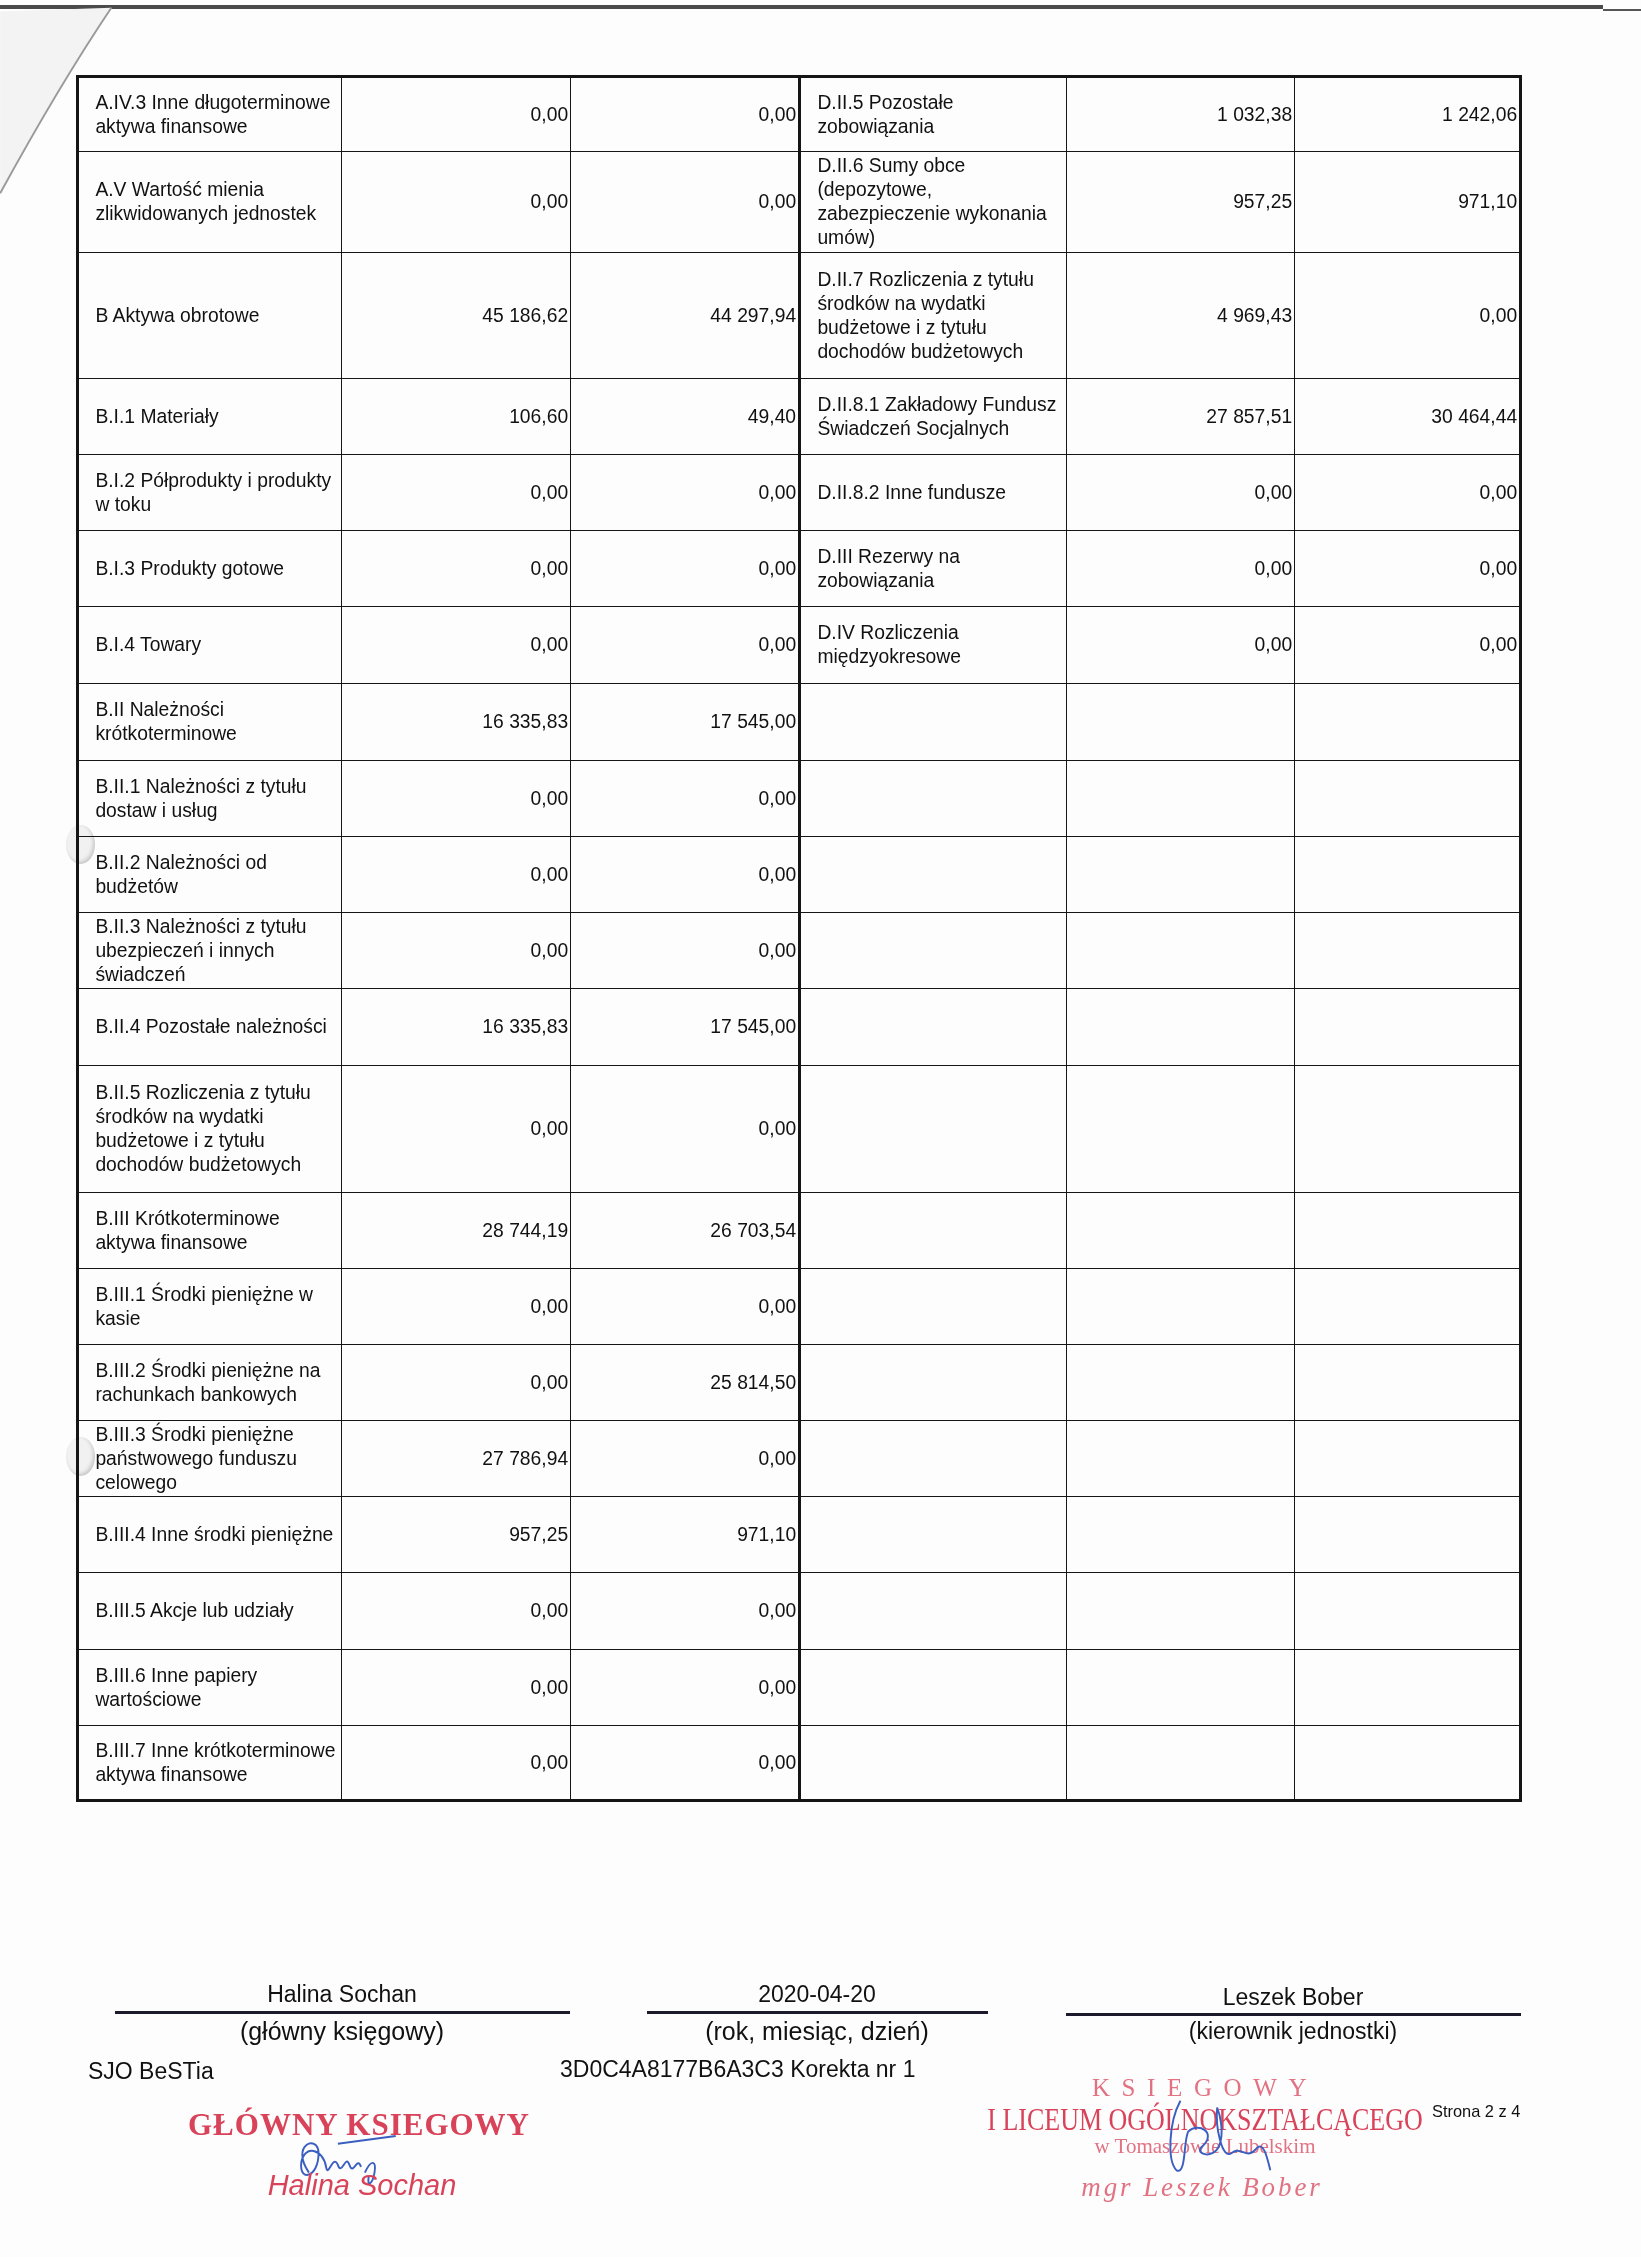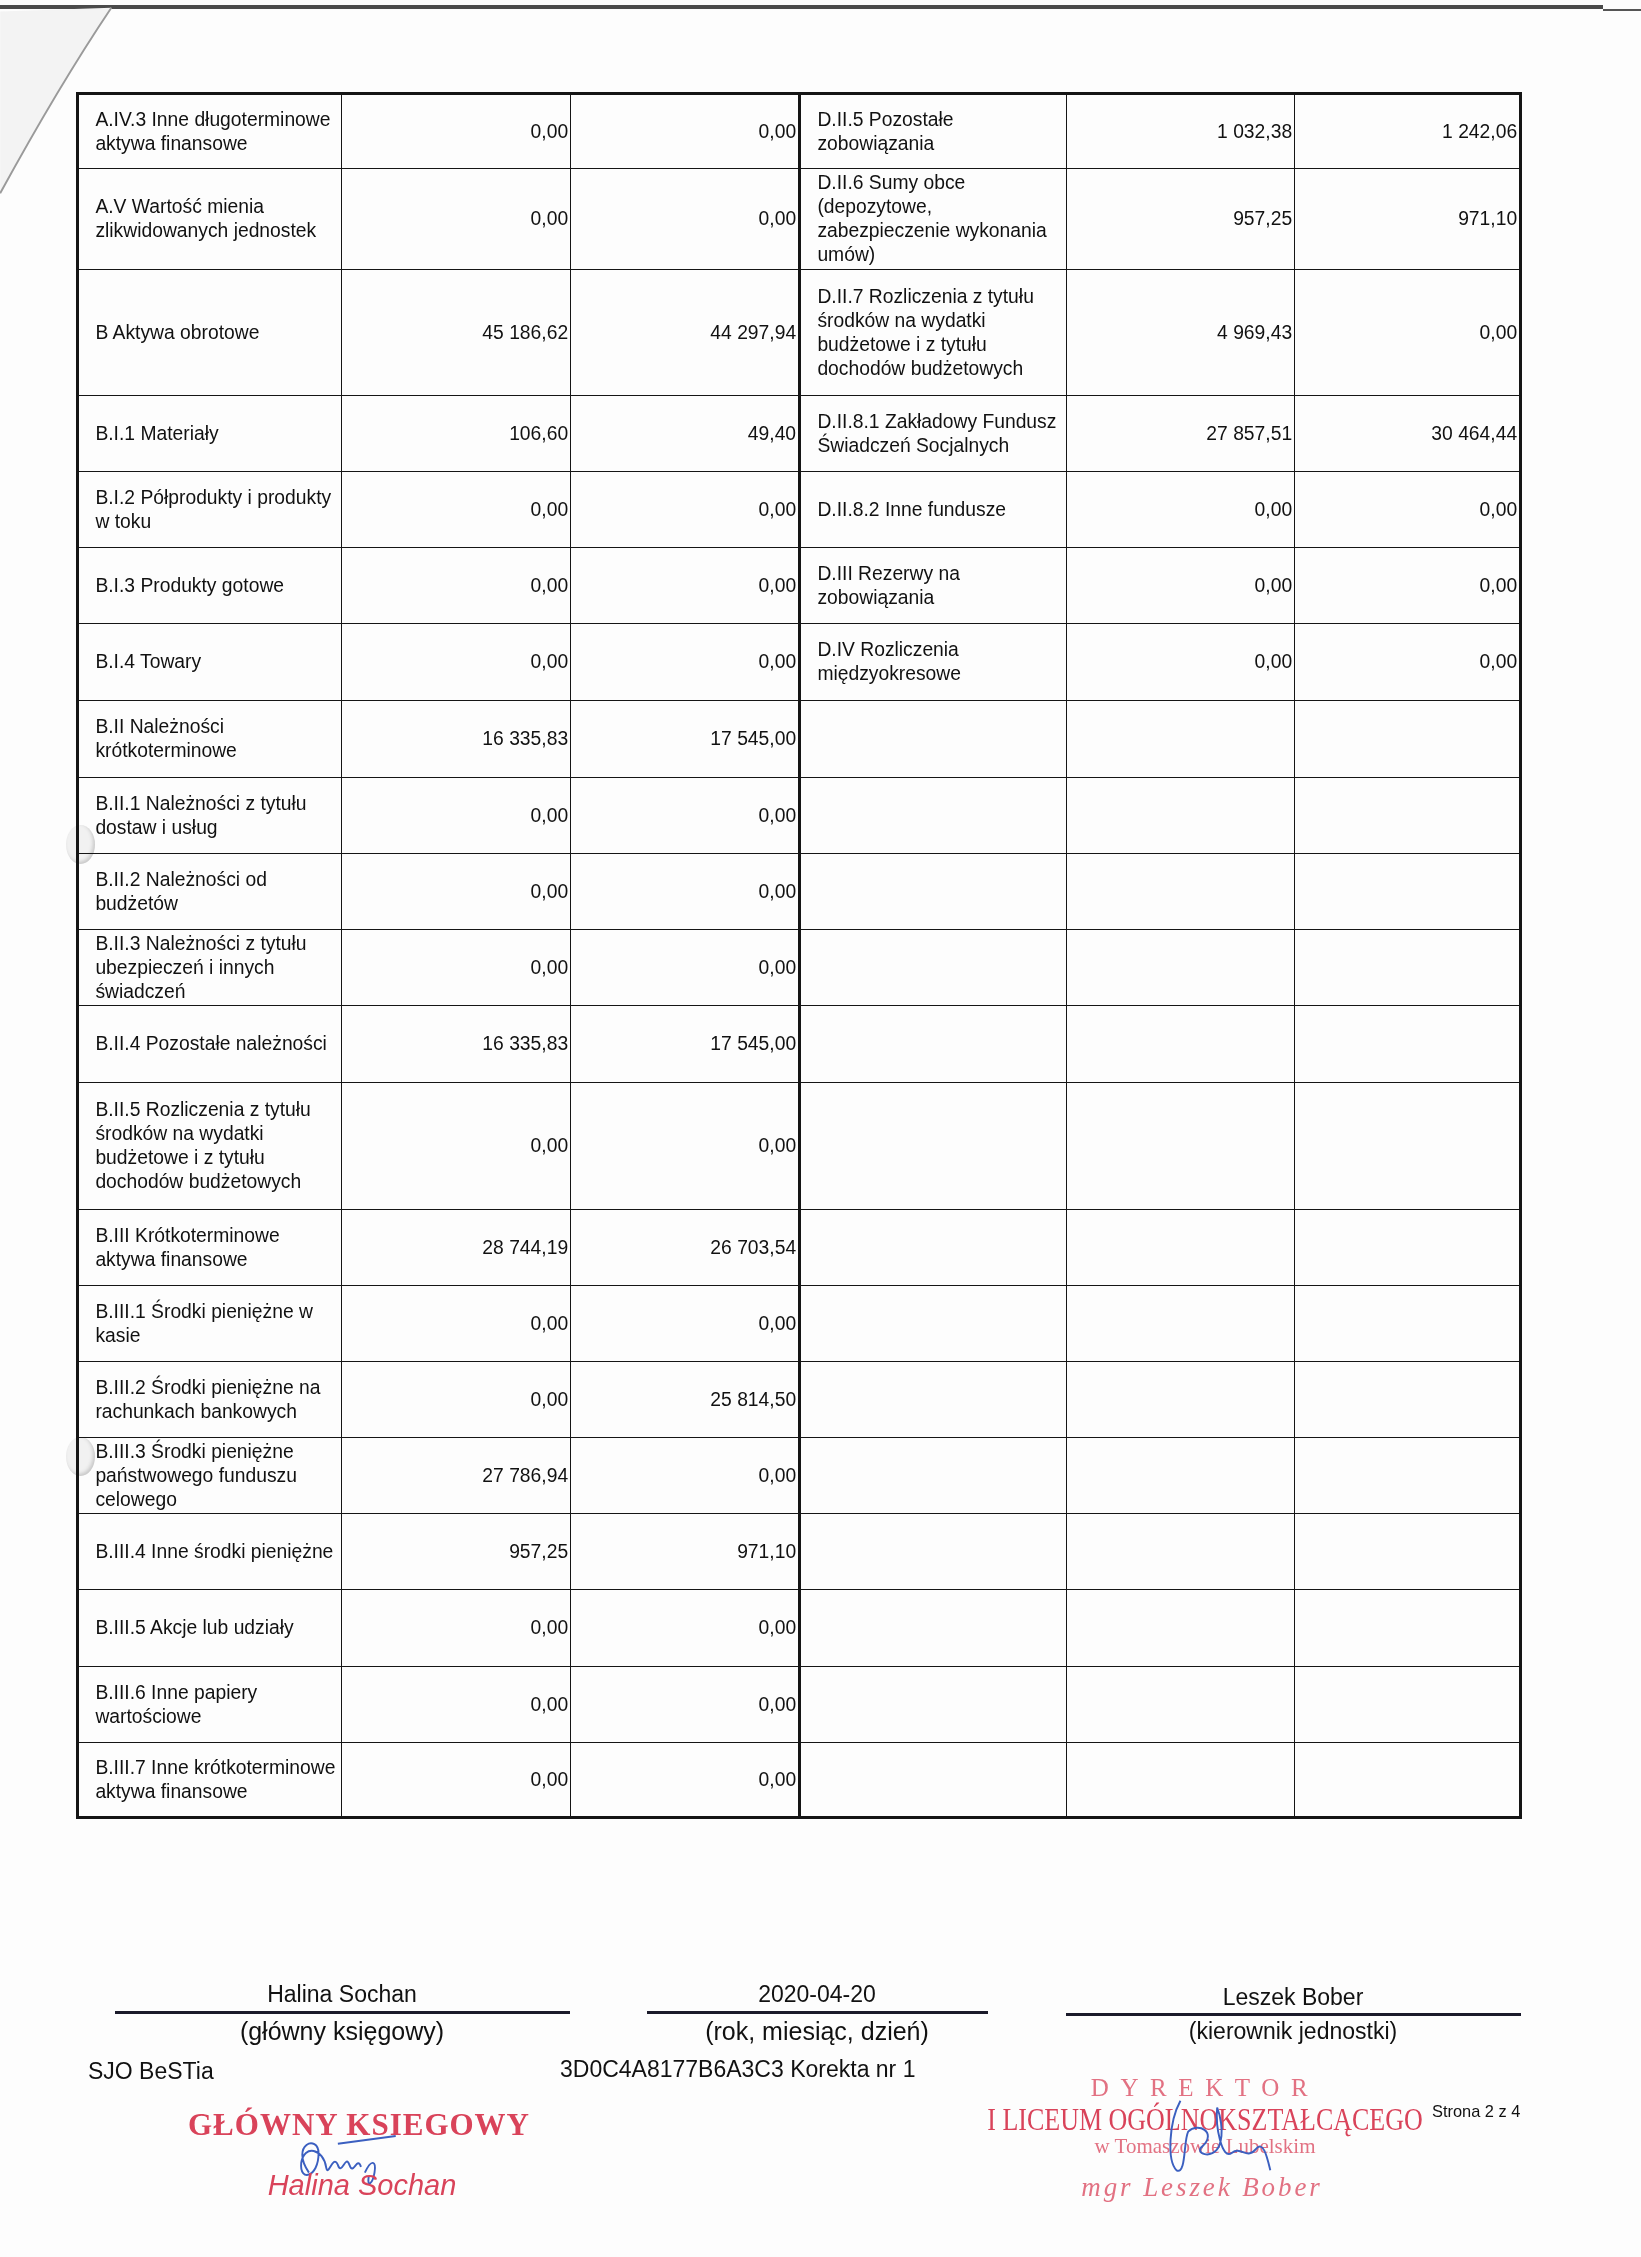--- a/index.html
+++ b/index.html
@@ -7,21 +7,21 @@
     width: 1641px; height: 2257px; position: relative; overflow: hidden;
     background: #fdfdfd;
     font-family: "Liberation Sans", sans-serif; color: #111;
   }
   .scan-top { position: absolute; left: 0; top: 4.8px; width: 1603px; height: 3.9px; background: #2a2a2a; opacity: .85; }
   .scan-top2 { position: absolute; left: 1603px; top: 8.7px; width: 39px; height: 1.9px; background: #555; }
   .fold { position: absolute; left: 0; top: 0; width: 126px; height: 290px; pointer-events: none; }
   .punch { position: absolute; width: 29px; height: 39px; border-radius: 50%; background: #f1f1f1; box-shadow: inset -1.9px -1.9px 3.9px #c8c8c8; }
 
   table.bal {
-    position: absolute; left: 76px; top: 92px;
+    position: absolute; left: 76px; top: 75px;
     border-collapse: collapse; table-layout: fixed;
     width: 1442px;
   }
   table.bal td {
     border: 1.9px solid #151515;
     font-size: 19.3px; line-height: 24px;
     padding: 0 3.9px 0 16.4px;
     vertical-align: middle;
     overflow: hidden;
   }
@@ -246,20 +246,20 @@
 <div class="foot" style="left:88px; top:2058px;">SJO BeSTia</div>
 <div class="foot" style="left:560px; top:2056px;">3D0C4A8177B6A3C3 Korekta nr 1</div>
 <div class="foot small" style="left:1432px; top:2098px;">Strona 2 z 4</div>
 
 <div class="stamp center" style="left:359px; top:2107px; font-size:31px; font-weight:bold; letter-spacing:1px;">GŁÓWNY KSIEGOWY</div>
 <svg class="sig" style="left:280px; top:2134px;" width="135" height="58" viewBox="0 0 140 60">
   <path d="M30,40 C10,10 40,0 40,20 C40,45 20,50 22,30 C25,10 45,15 48,35 C50,45 55,20 60,32 C64,44 68,20 72,32 C76,44 80,22 84,34 M88,40 C95,25 100,28 98,40 C96,52 90,56 92,44 M60,10 L120,2" stroke="#3b5fc0" stroke-width="2" fill="none"></path>
 </svg>
 <div class="stamp center ital" style="left:362px; top:2169px; font-size:29px; font-family:'Liberation Sans', sans-serif;">Halina Sochan</div>
 
-<div class="stamp center stamp-fade" style="left:1205px; top:2074px; font-size:25px; letter-spacing:11.6px;">DYREKTOR</div>
+<div class="stamp center stamp-fade" style="left:1205px; top:2074px; font-size:25px; letter-spacing:11.6px;">KSIEGOWY</div>
 <div class="stamp center" style="left:1205px; top:2105px; font-size:26px; transform:translateX(-50%) scaleY(1.2);">I LICEUM OGÓLNOKSZTAŁCĄCEGO</div>
 <div class="stamp center stamp-fade" style="left:1205px; top:2134px; font-size:21px;">w Tomaszowie Lubelskim</div>
 <svg class="sig" style="left:1159px; top:2093px;" width="126" height="87" viewBox="0 0 130 90">
   <path d="M22,8 C10,30 8,70 18,80 C28,85 25,50 30,40 C40,30 60,40 45,55 C35,62 55,70 62,55 C68,40 62,20 60,15 C58,35 65,70 75,62 C85,54 90,70 100,58 C108,48 112,68 115,80" stroke="#3b5fc0" stroke-width="2" fill="none"></path>
 </svg>
 <div class="stamp center ital stamp-fade" style="left:1202px; top:2172px; font-size:27px; letter-spacing:2.9px;">mgr Leszek Bober</div>
 
 
 </body></html>

